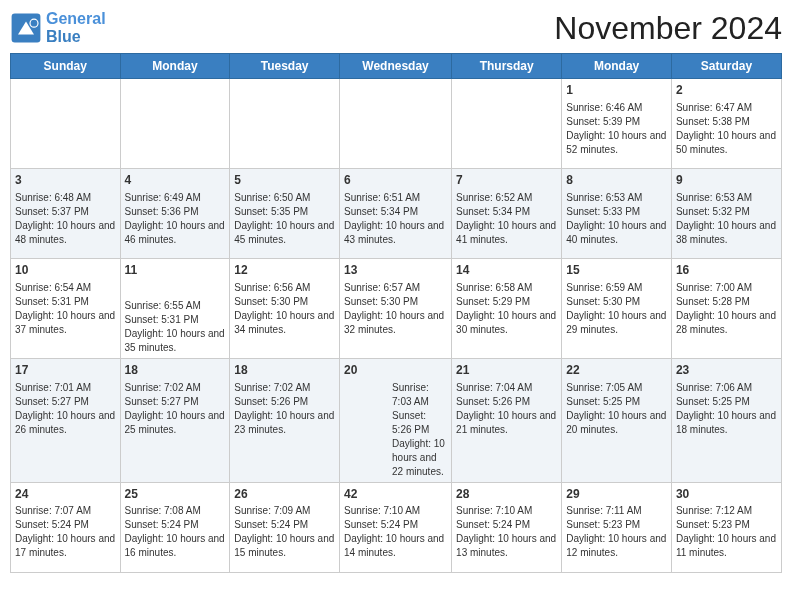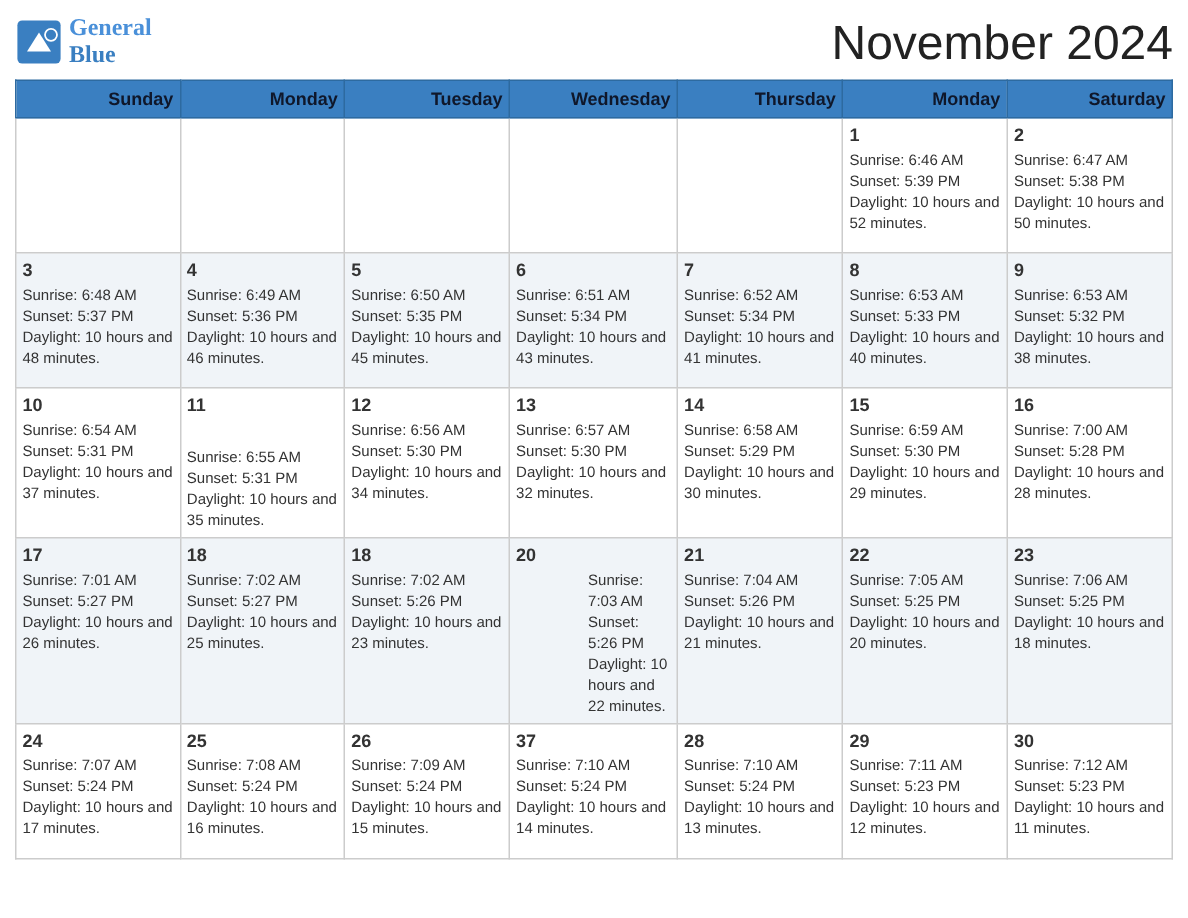--- a/index.html
+++ b/index.html
@@ -19,21 +19,20 @@
     .logo {
       display: flex;
       align-items: center;
       gap: 4px;
     }
     .logo-text {
       font-size: 16px;
       font-weight: bold;
       color: #333;
       line-height: 1.1;
-      font-family: Liberation Serif, serif;
     }
     .logo-text span { color: #4a90d9; }
     .logo-icon {
       width: 32px;
       height: 32px;
     }
     .title-block { text-align: right; }
     .month-title {
       font-size: 32px;
       font-weight: normal;
@@ -43,23 +42,23 @@
       font-size: 15px;
       color: #555;
     }
     table {
       width: 100%;
       border-collapse: collapse;
       font-size: 10.5px;
     }
     th {
       background: #3a7fc1;
-      color: #0f172a;
+      color: #ffffff;
       padding: 5px 4px;
-      text-align: right;
+      text-align: center;
       font-size: 12px;
       font-weight: bold;
       border: 1px solid #2d6aa0;
     }
     td {
       border: 1px solid #ccc;
       padding: 3px 4px;
       vertical-align: top;
       width: 113px;
       min-height: 80px;
@@ -276,21 +275,21 @@
 Sunset: 5:24 PM
 Daylight: 10 hours and 16 minutes.</div>
         </td>
         <td>
           <span class="day-num">26</span>
           <div style="white-space: pre-line;">Sunrise: 7:09 AM
 Sunset: 5:24 PM
 Daylight: 10 hours and 15 minutes.</div>
         </td>
         <td>
-          <span class="day-num">37</span>
+          <span class="day-num">42</span>
           <div style="white-space: pre-line;">Sunrise: 7:10 AM
 Sunset: 5:24 PM
 Daylight: 10 hours and 14 minutes.</div>
         </td>
         <td>
           <span class="day-num">28</span>
           <div style="white-space: pre-line;">Sunrise: 7:10 AM
 Sunset: 5:24 PM
 Daylight: 10 hours and 13 minutes.</div>
         </td>

